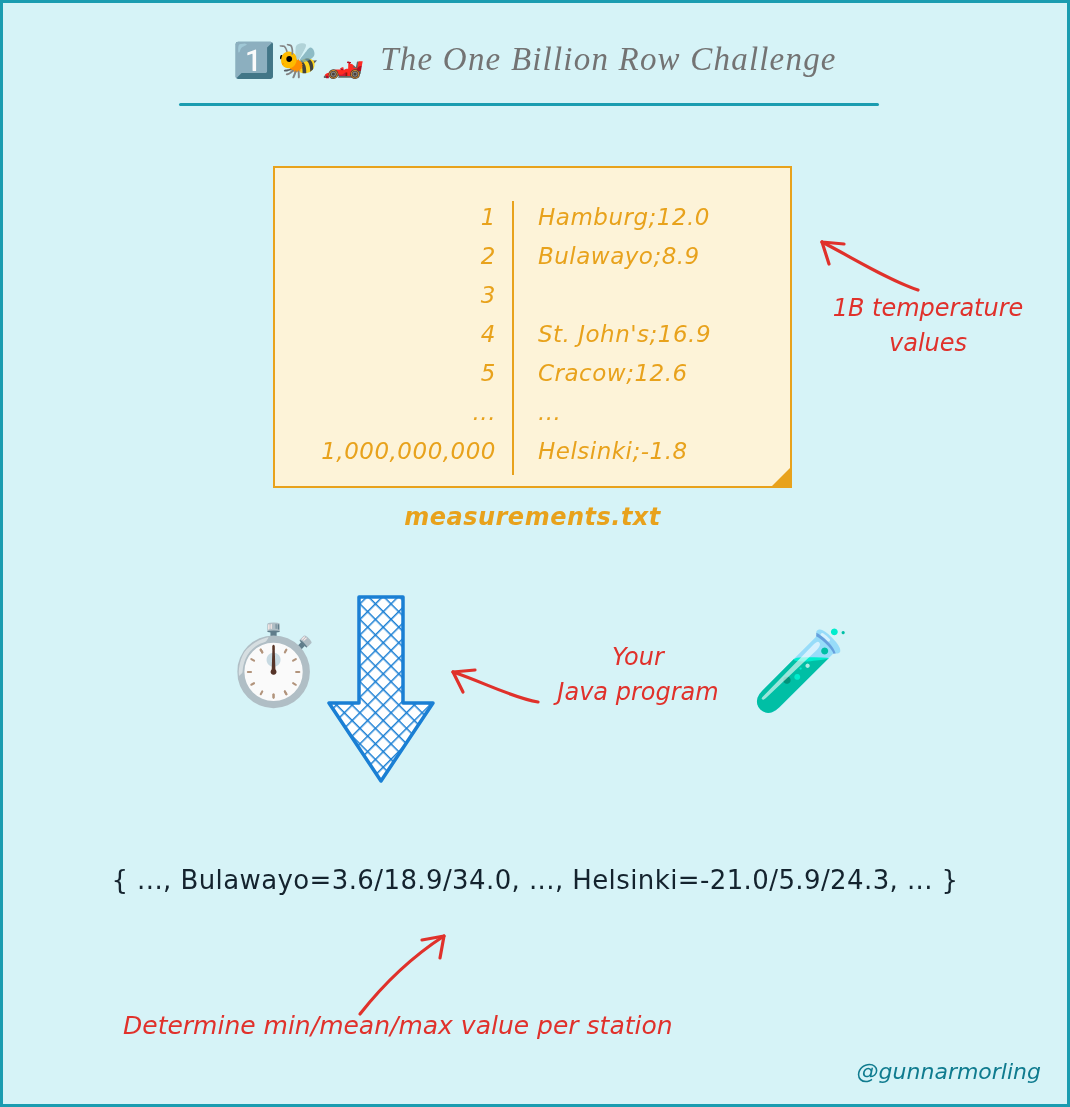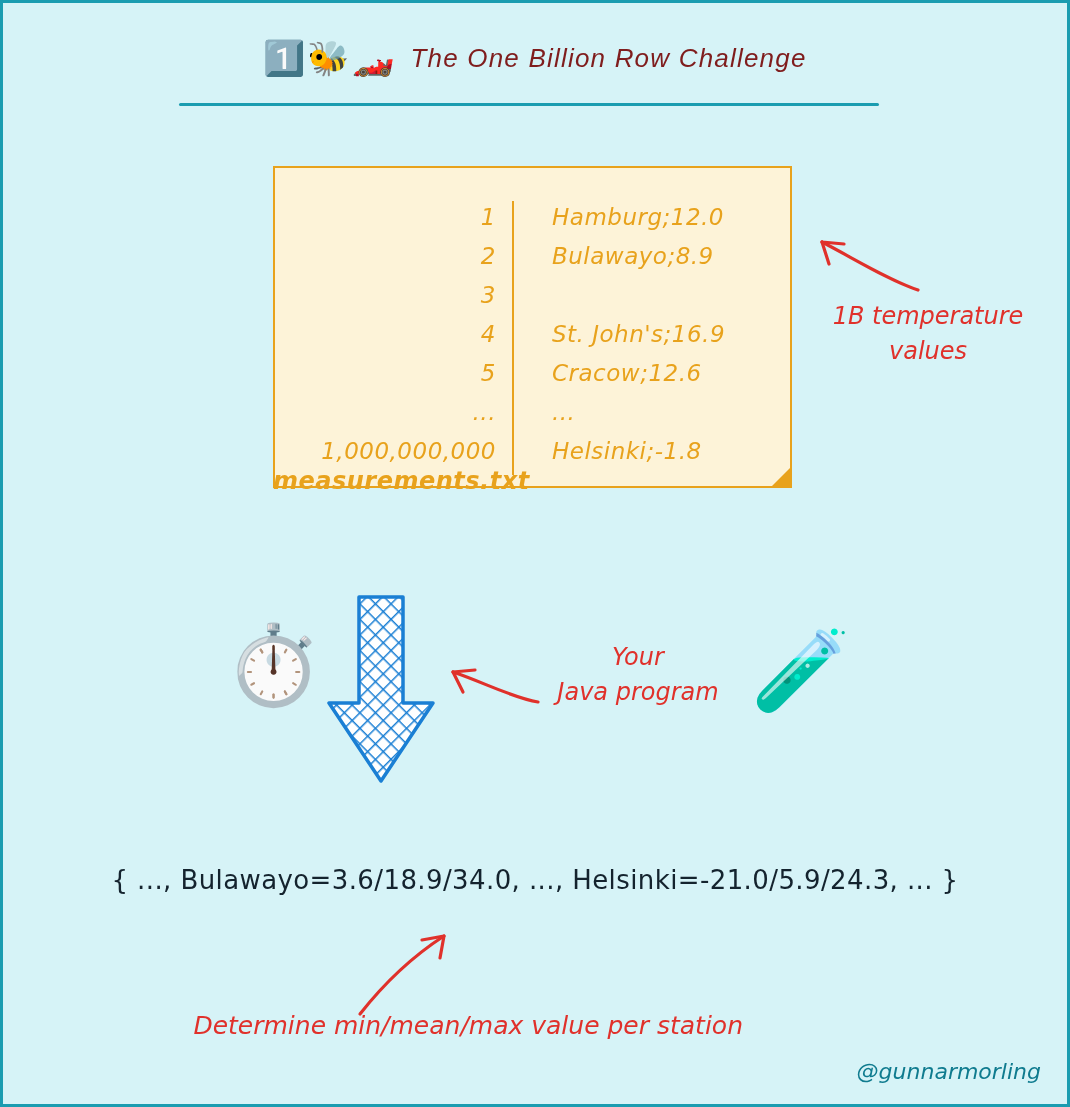--- a/index.html
+++ b/index.html
@@ -30,24 +30,24 @@
     align-items: center;
     justify-content: center;
     gap: 14px;
   }
   .title-emoji {
     font-size: 34px;
     line-height: 1;
     letter-spacing: 2px;
   }
   .title-text {
-    font-family: Liberation Sans, sans-serif;
-    font-size: 26px;
-    font-style: italic;
-    color: #7f1d1d;
+    font-family: Liberation Serif, serif;
+    font-size: 33px;
+    font-style: italic;
+    color: #737373;
     letter-spacing: 1.2px;
     white-space: nowrap;
   }
   .title-underline {
     position: absolute;
     top: 100px;
     left: 176px;
     width: 700px;
     height: 3px;
     background: #1a9cb0;
@@ -99,57 +99,56 @@
     font-family: "DejaVu Sans", sans-serif;
     letter-spacing: 0.5px;
   }
   .row-sep {
     width: 2px;
     background: #e8a21c;
     align-self: stretch;
     margin: -3px 0;
   }
   .row-val {
-    padding-left: 15px;
+    padding-left: 24px;
     color: #e8a21c;
     font-size: 23px;
     font-style: italic;
     font-family: "DejaVu Sans", sans-serif;
     letter-spacing: 0.5px;
     white-space: nowrap;
-    margin-left: 23px;
   }
   .file-caption {
     position: absolute;
-    top: 464px;
+    top: 500px;
     left: 270px;
     width: 519px;
-    text-align: left;
+    text-align: center;
     color: #e8a21c;
     font-size: 24px;
     font-style: italic;
     font-weight: bold;
     letter-spacing: 0.5px;
   }
 
   
   .annot {
     position: absolute;
     color: #e0312b;
     font-size: 24px;
     font-style: italic;
     text-align: center;
     line-height: 1.45;
     white-space: pre-line;
   }
-  #annot-1b { top: 288px; left: 805px; width: 240px; margin-top: 8px; }
+  #annot-1b { top: 288px; left: 805px; width: 240px; }
   #annot-java { top: 637px; left: 520px; width: 230px; }
   #annot-determine {
     top: 1005px; left: 120px; width: 620px;
-    text-align: right; font-size: 25px;
+    text-align: left; font-size: 25px;
   }
 
   
   .stopwatch {
     position: absolute;
     top: 623px;
     left: 222px;
     font-size: 78px;
     line-height: 1;
   }

